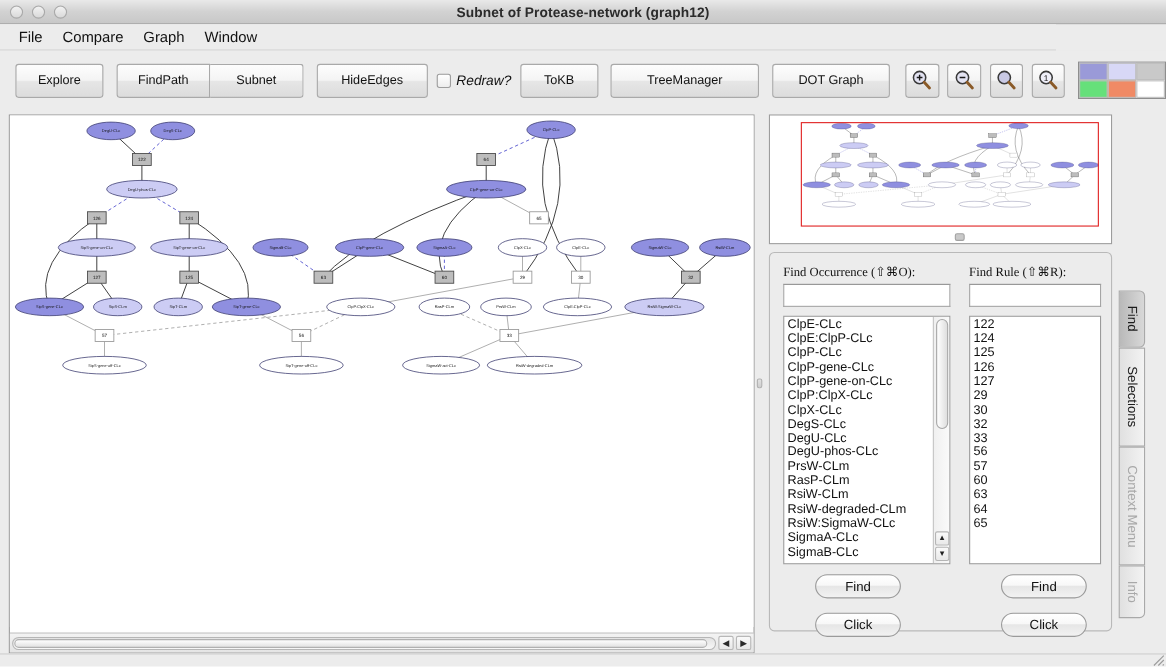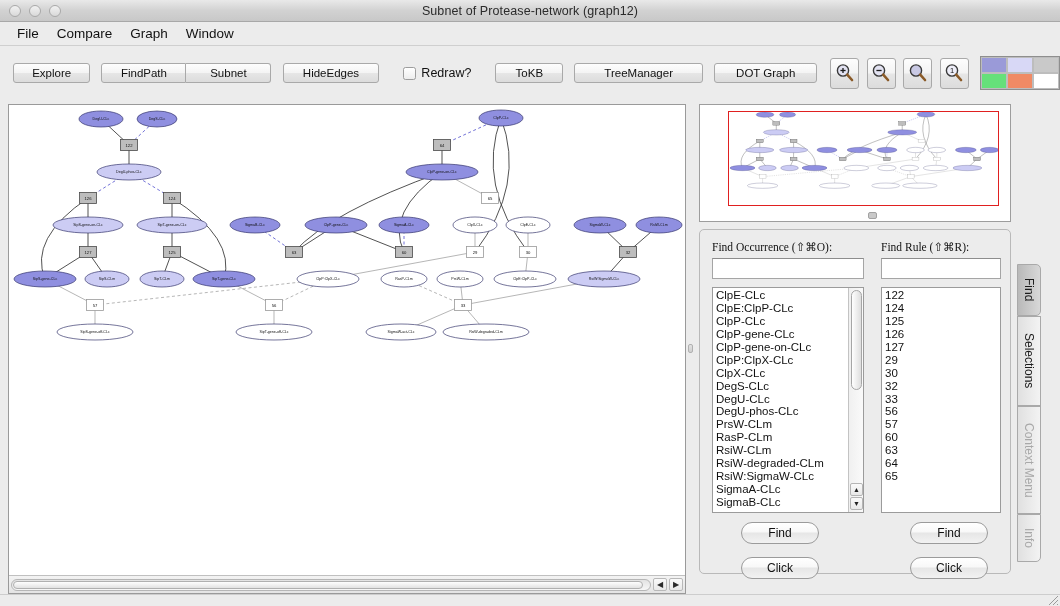--- a/index.html
+++ b/index.html
@@ -15,21 +15,21 @@
     width: 1060px; height: 606px;
     background: #ececec;
   }
 
   
   .titlebar {
     position: absolute; left: 0; top: 0;
     width: 1060px; height: 22px;
     background: linear-gradient(to bottom, #e9e9e9 0%, #d2d2d2 50%, #c8c8c8 100%);
     border-bottom: 1px solid #a8a8a8;
-    display: flex; align-items: center;
+    display: flex; align-items: center; font-weight: bold;
   }
   .win-buttons {
     display: flex; gap: 8px; margin-left: 9px; align-items: center;
   }
   .win-dot {
     width: 12px; height: 12px; border-radius: 50%;
     background: linear-gradient(to bottom, #f2f2f2, #d9d9d9);
     border: 1px solid #a9a9a9;
   }
   .title-text {
@@ -52,38 +52,39 @@
   }
 
   
   .toolbar {
     position: absolute; left: 0; top: 46px;
     width: 1060px; height: 54px;
     background: #ececec;
     display: flex; align-items: center;
   }
   .tb-btn {
-    height: 20px;
+    height: 31px;
     background: linear-gradient(to bottom, #fdfdfd 0%, #f4f4f4 48%, #e6e6e6 52%, #dcdcdc 100%);
     border: 1px solid #a9a9a9;
     border-radius: 3px;
     font-size: 11.5px; color: #111;
     display: flex; align-items: center; justify-content: center;
     padding: 0 5px;
     cursor: default;
     white-space: nowrap;
   }
   .tb-group { display: flex; }
   .tb-group .tb-btn { border-radius: 0; border-left-width: 0; }
   .tb-group .tb-btn:first-child { border-radius: 3px 0 0 3px; border-left-width: 1px; }
   .tb-group .tb-btn:last-child { border-radius: 0 3px 3px 0; }
 
   .redraw-wrap {
     display: flex; align-items: center; gap: 5px;
-    margin: 0 24px;
+    margin: 0 8px;
+    font-style: italic;
   }
   .chk {
     width: 13px; height: 13px;
     background: linear-gradient(to bottom, #ffffff, #ededed);
     border: 1px solid #9d9d9d; border-radius: 2.5px;
   }
   .redraw-label { font-size: 12.5px; color: #111; }
 
   .zoom-btn {
     width: 31px; height: 31px;

